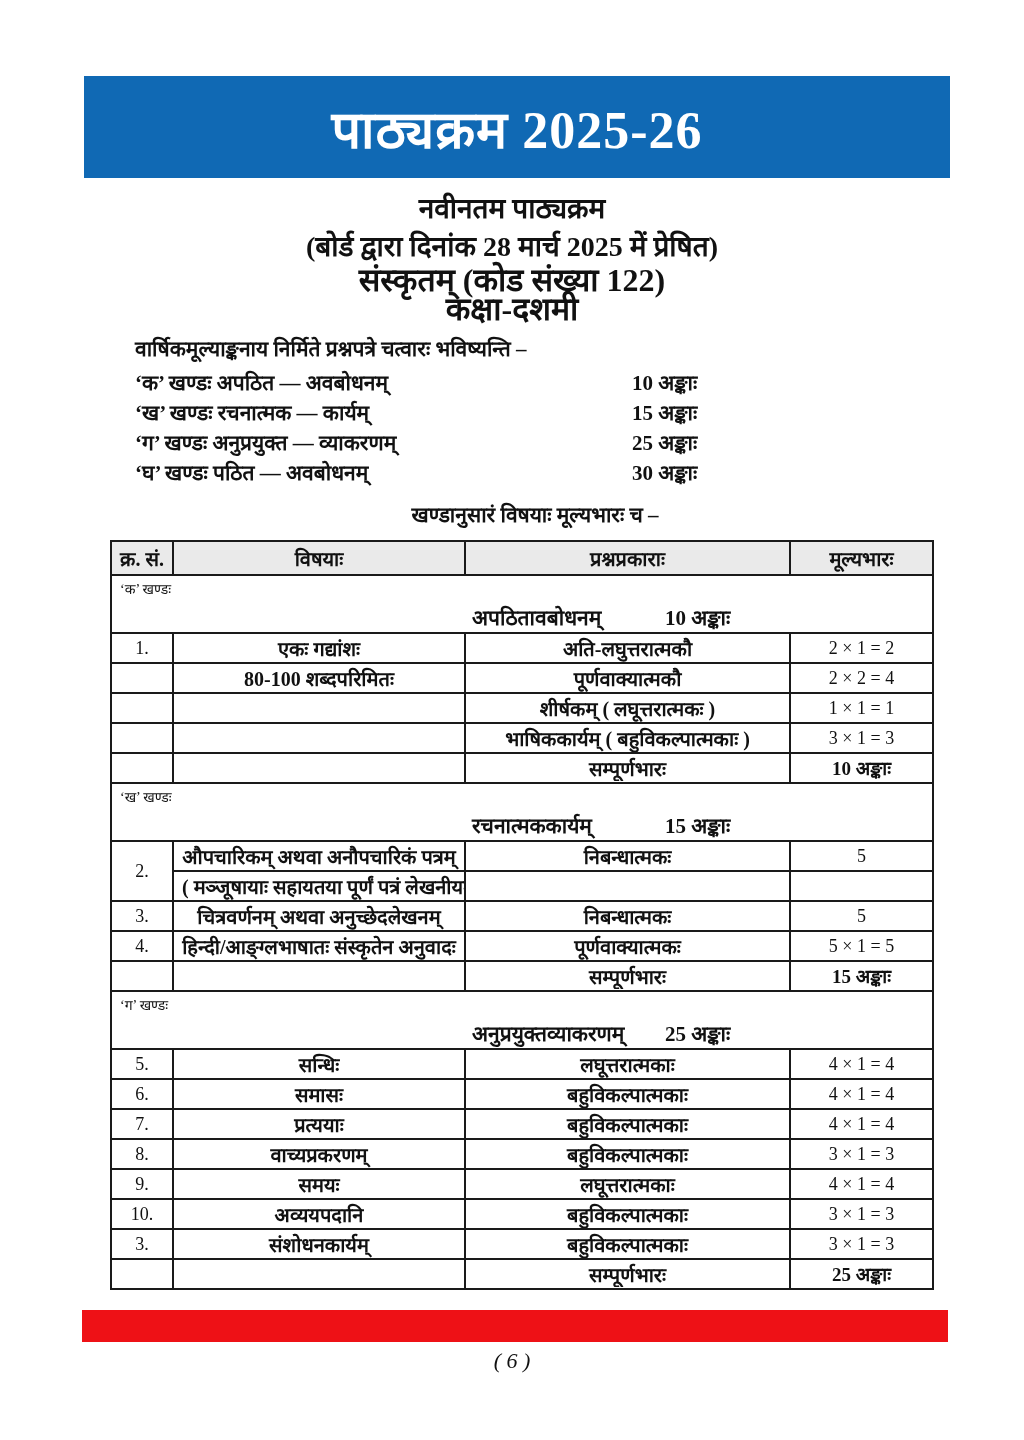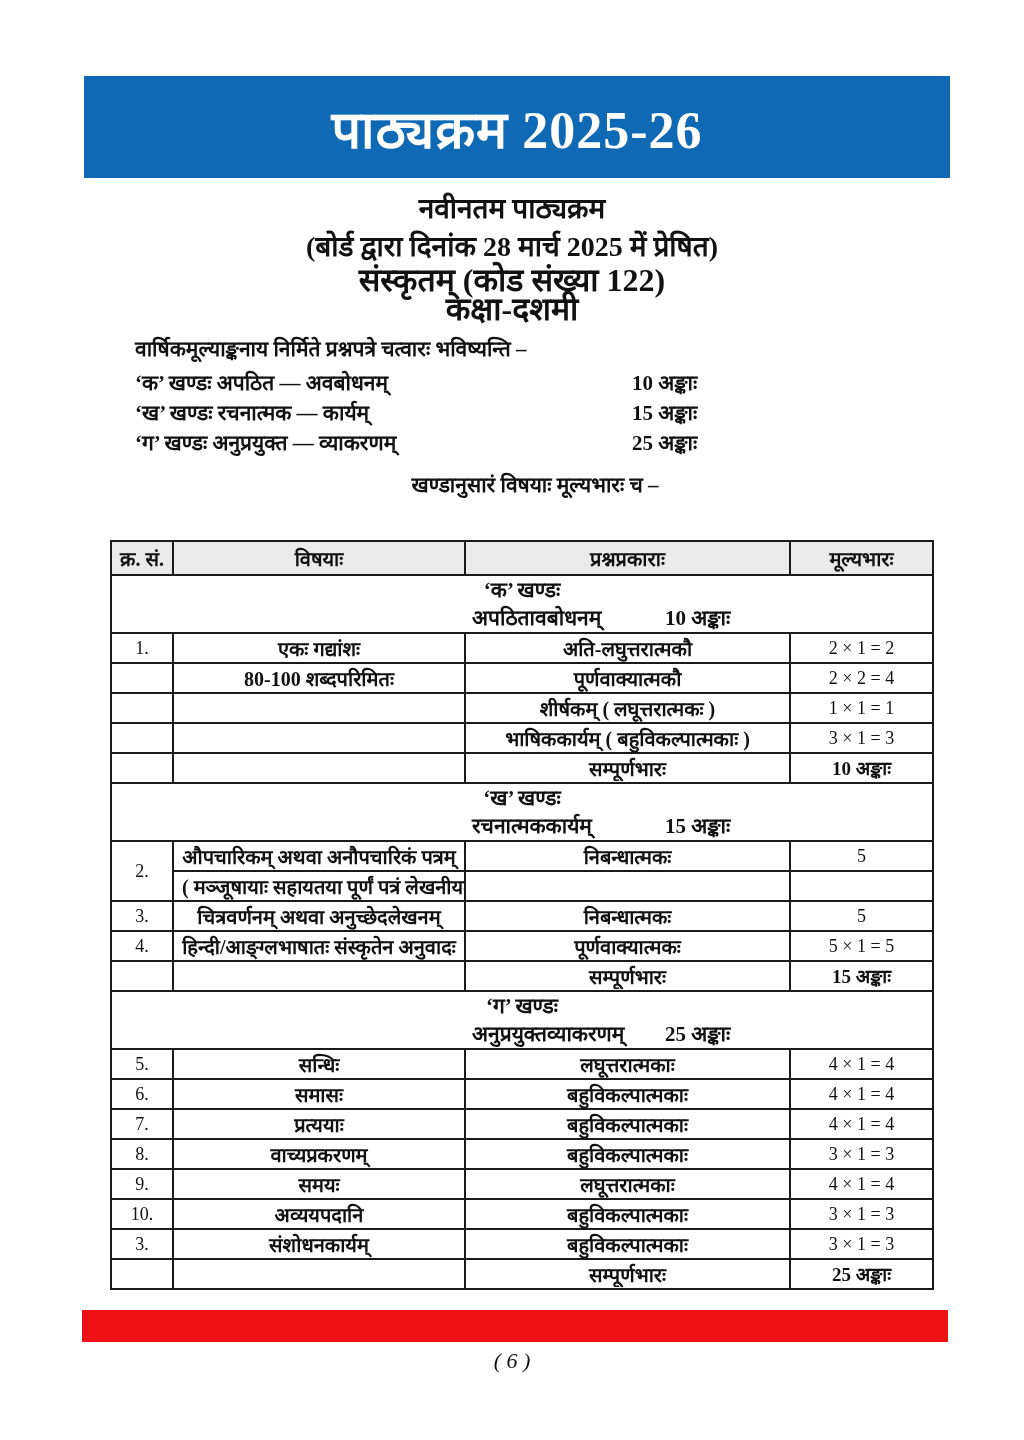--- a/index.html
+++ b/index.html
@@ -40,21 +40,21 @@
     background:#eaeaea;height:34px;font-size:20px;font-weight:bold;
     text-align:center;padding:0 4px;
   }
   .syllabus td{height:30px;padding:0 8px;}
   .col-sn{text-align:center;font-size:18px;font-weight:normal;padding:0 2px;}
   .col-subject,.col-qtype{font-size:20px;font-weight:bold;text-align:center;white-space:nowrap;}
   .col-marks{text-align:center;font-size:18px;font-weight:normal;}
   .total-label{font-weight:bold;border-radius:6px;}
   .total-marks{font-weight:bold;font-size:19px;}
   .sec-cell{padding:2px 0;}
-  .sec-line1{text-align:center;font-weight:bold;font-size:21px;line-height:28px;}
+  .sec-line1{font-weight:normal;font-size:14px;line-height:28px;}
   .sec-line2{position:relative;height:28px;line-height:28px;font-weight:bold;font-size:21px;}
   .sec-sub{position:absolute;left:352px;top:0;font-family:Liberation Serif, serif;}
   .sec-marks{position:absolute;left:545px;top:0;}
   .red-bar{
     position:absolute;left:82px;top:1310px;width:866px;height:32px;background:#ee1116;
   }
   .page-number{
     position:absolute;left:0;top:1348px;width:1024px;text-align:center;
     font-style:italic;font-size:22px;
   }
@@ -72,20 +72,21 @@
   <div class="headline-md">संस्कृतम् (कोड संख्या 122)</div>
   <div class="headline-md">कक्षा-दशमी</div>
 </div>
 
 <div class="intro">
   <div class="intro-lead">वार्षिकमूल्याङ्कनाय निर्मिते प्रश्नपत्रे चत्वारः भविष्यन्ति –</div>
   <div id="intro-lines">
       <div class="intro-line"><span>‘क’ खण्डः अपठित — अवबोधनम्</span><span class="intro-marks">10 अङ्काः</span></div>
       <div class="intro-line"><span>‘ख’ खण्डः रचनात्मक — कार्यम्</span><span class="intro-marks">15 अङ्काः</span></div>
       <div class="intro-line"><span>‘ग’ खण्डः अनुप्रयुक्त — व्याकरणम्</span><span class="intro-marks">25 अङ्काः</span></div>
+      <div class="intro-line"><span>‘घ’ खण्डः पठित — अवबोधनम्</span><span class="intro-marks">30 अङ्काः</span></div>
     </div>
   <div class="intro-note">खण्डानुसारं विषयाः मूल्यभारः च –</div>
 </div>
 
 <table class="syllabus">
   <colgroup>
     <col style="width:62px">
       <col style="width:292px">
       <col style="width:325px">
       <col style="width:143px">

